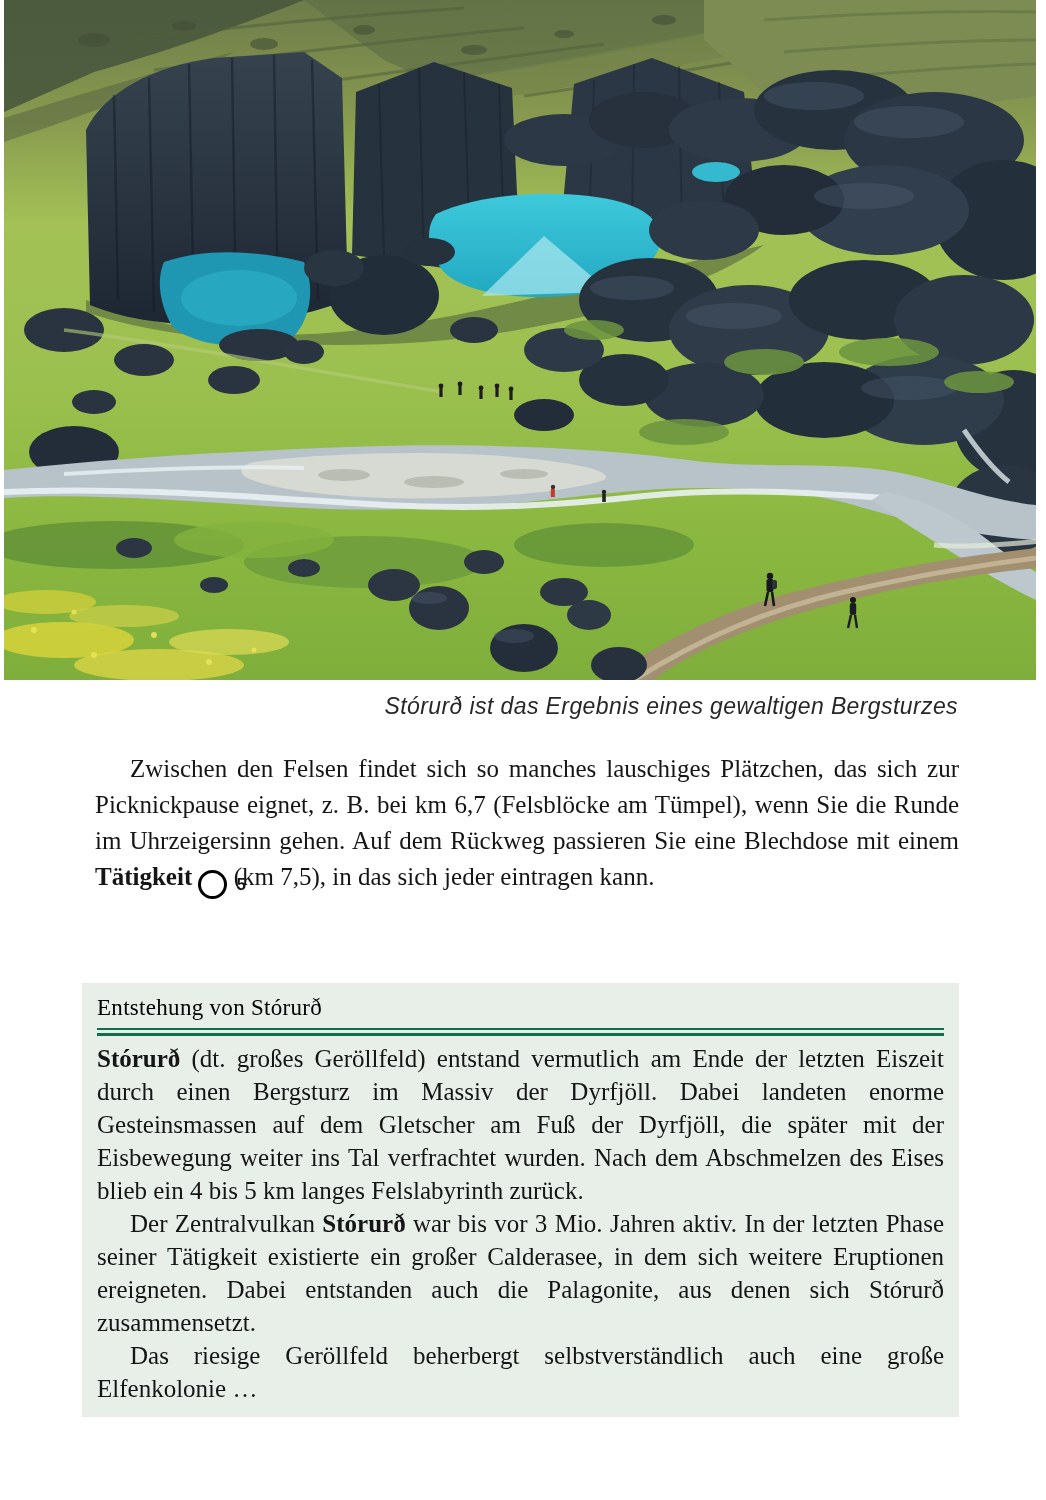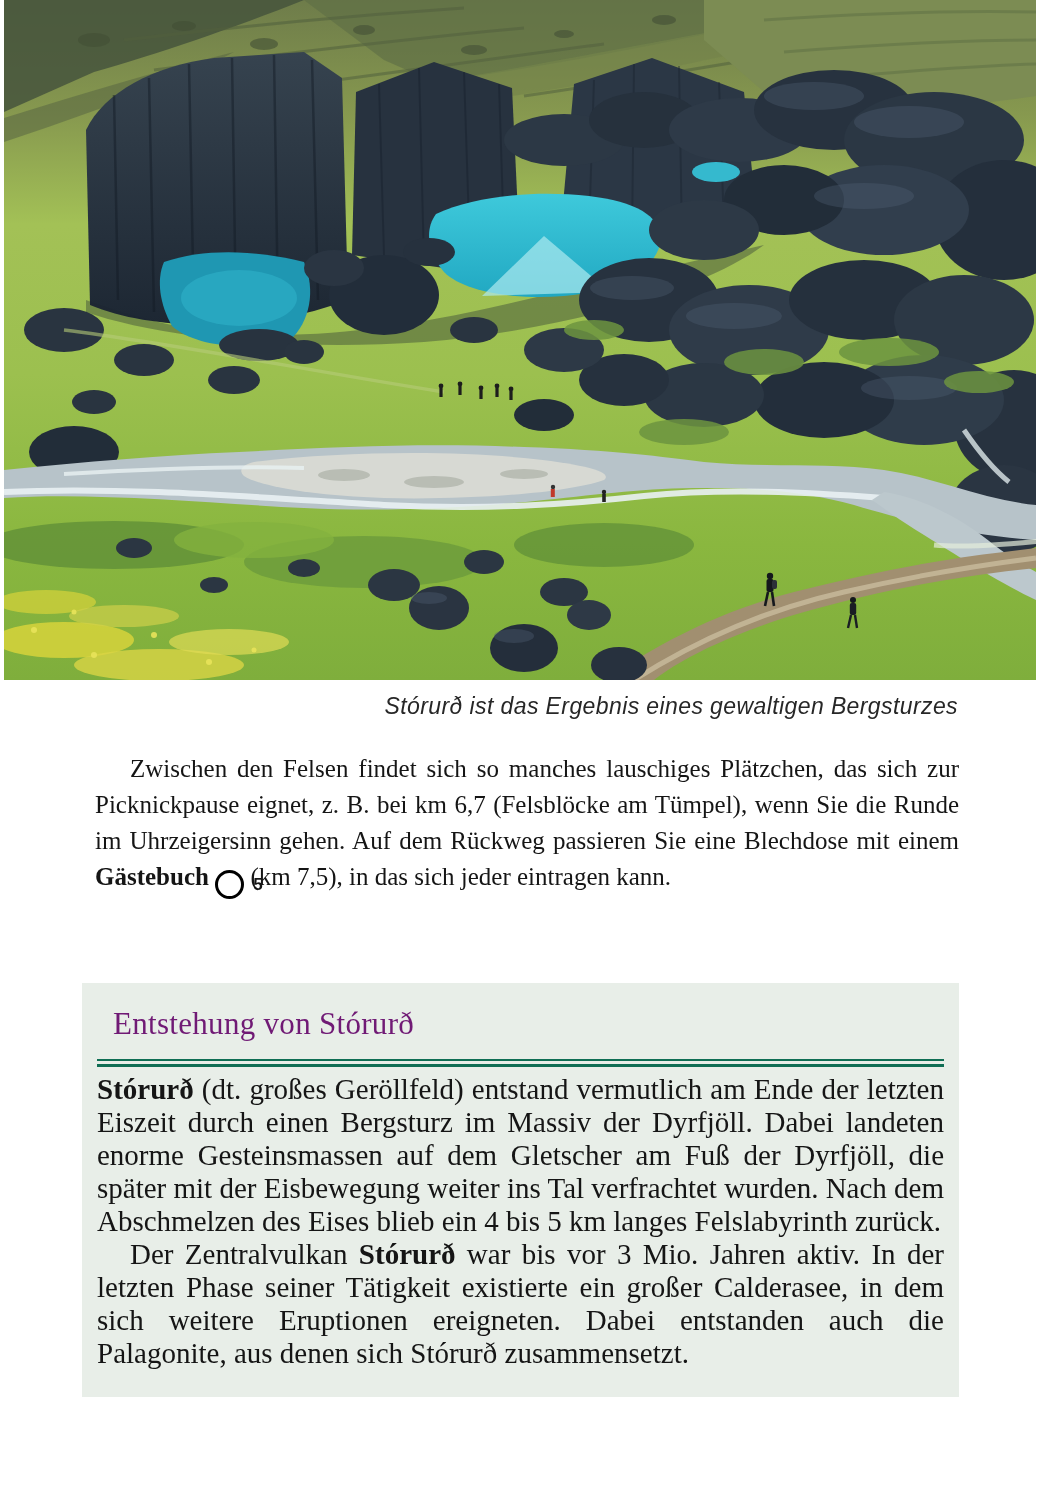--- a/index.html
+++ b/index.html
@@ -31,28 +31,28 @@
     text-align:center; vertical-align:-5px;
     font:bold 17px/23px "Liberation Sans", sans-serif;
     letter-spacing:0;
   }
   .infobox {
     position:absolute; left:82px; top:983px; width:877px; min-height:414px;
     box-sizing:border-box; background:#e8eee8;
     padding:6px 15px 12px 15px;
   }
   .infobox-heading {
-    margin:16px; font-weight:normal; color:#701a75;
-    font-size:31px; line-height:38px; letter-spacing:0.3px;
+    margin:0; font-weight:normal; color:#000000;
+    font-size:23px; line-height:38px; letter-spacing:0.3px;
   }
   .heading-rule {
     height:3px; border-top:2px solid #0f6e54; border-bottom:3px solid #0f6e54;
     margin:1px 0 6px 0;
   }
-  .infobox .para { font-size:29px; line-height:33px; }
+  .infobox .para { font-size:25px; line-height:33px; }
   .infobox .para.indent { text-indent:33px; }
 </style>
 </head>
 <body>
 
 <div class="page">
 
   <div class="photo">
     <svg viewBox="0 0 1032 680" preserveAspectRatio="none">
       <defs>
@@ -289,25 +289,26 @@
         <rect x="845.8" y="603" width="6.4" height="12" rx="2" fill="#1a1e24"></rect>
         <line x1="847" y1="615" x2="844" y2="628" stroke="#1a1e24" stroke-width="2.4"></line>
         <line x1="851" y1="615" x2="853" y2="628" stroke="#1a1e24" stroke-width="2.4"></line>
       </g>
     </svg>
   </div>
 
   <div class="caption">Stórurð ist das Ergebnis eines gewaltigen Bergsturzes</div>
 
   <div class="bodytext">
-      <p class="para indent">Zwischen den Felsen findet sich so manches lauschiges Plätzchen, das sich zur Picknickpause eignet, z. B. bei km 6,7 (Felsblöcke am Tümpel), wenn Sie die Runde im Uhrzeigersinn gehen. Auf dem Rückweg passieren Sie eine Blechdose mit einem <strong>Gästebuch</strong> <span class="badge">5</span> (km 7,5), in das sich jeder eintragen kann.</p>
+      <p class="para indent">Zwischen den Felsen findet sich so manches lauschiges Plätzchen, das sich zur Picknickpause eignet, z. B. bei km 6,7 (Felsblöcke am Tümpel), wenn Sie die Runde im Uhrzeigersinn gehen. Auf dem Rückweg passieren Sie eine Blechdose mit einem <strong>Tätigkeit</strong> <span class="badge">5</span> (km 7,5), in das sich jeder eintragen kann.</p>
     </div>
 
   <div class="infobox">
     <h2 class="infobox-heading">Entstehung von Stórurð</h2>
     <div class="heading-rule"></div>
     <div>
         <p class="para"><strong>Stórurð</strong> (dt. großes Geröllfeld) entstand vermutlich am Ende der letzten Eiszeit durch einen Bergsturz im Massiv der Dyrfjöll. Dabei landeten enorme Gesteinsmassen auf dem Gletscher am Fuß der Dyrfjöll, die später mit der Eisbewegung weiter ins Tal verfrachtet wurden. Nach dem Abschmelzen des Eises blieb ein 4 bis 5 km langes Felslabyrinth zurück.</p>
         <p class="para indent">Der Zentralvulkan <strong>Stórurð</strong> war bis vor 3 Mio. Jahren aktiv. In der letzten Phase seiner Tätigkeit existierte ein großer Calderasee, in dem sich weitere Eruptionen ereigneten. Dabei entstanden auch die Palagonite, aus denen sich Stórurð zusammensetzt.</p>
+        <p class="para indent">Das riesige Geröllfeld beherbergt selbstverständlich auch eine große Elfenkolonie …</p>
       </div>
   </div>
 
 </div>
 
 </body></html>

